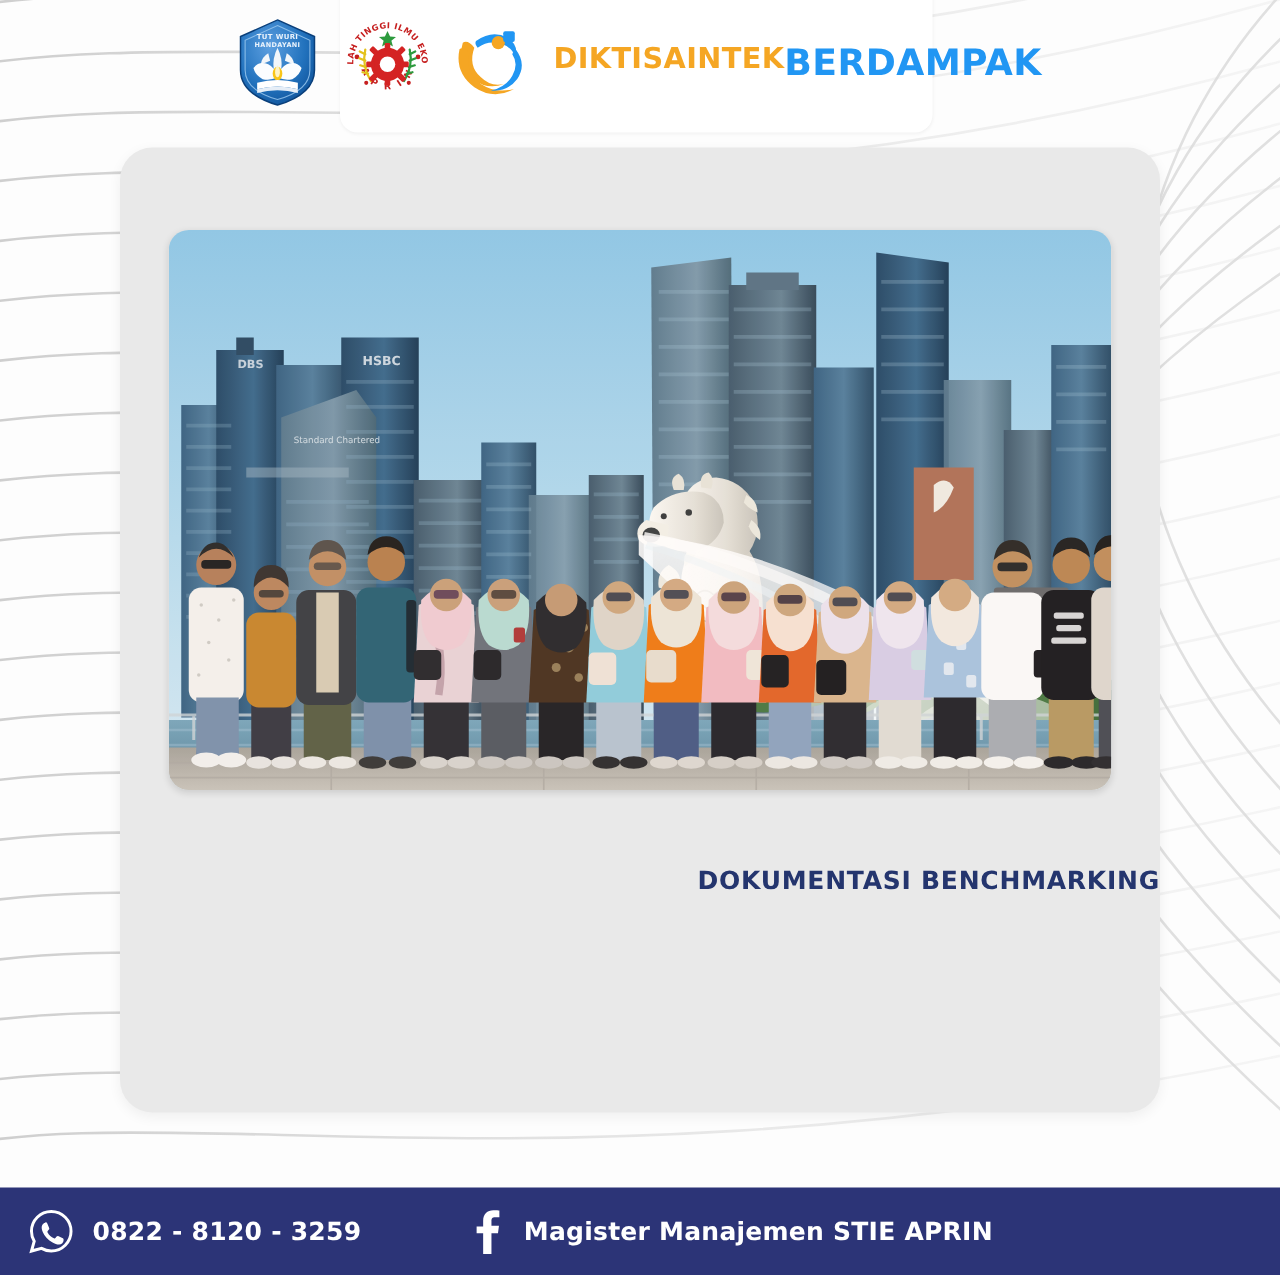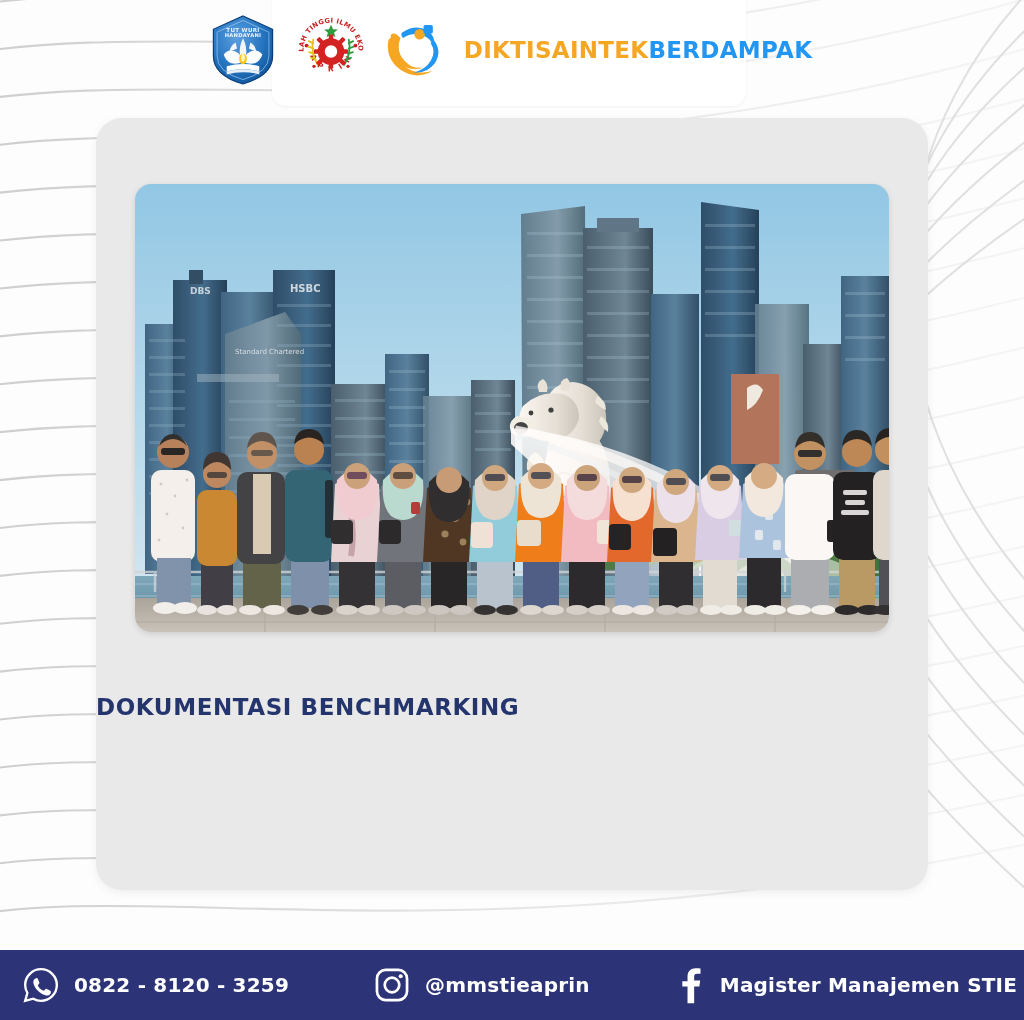--- a/index.html
+++ b/index.html
@@ -29,21 +29,21 @@
   .logo-slot { display:flex; align-items:center; justify-content:center; }
   .logo-tutwuri { width:74px; height:74px; }
   .logo-aprin  { width:74px; height:74px; }
   .logo-dsb    { width:66px; height:66px; }
   .dsb-text { display:flex; flex-direction:row; line-height:0.98; margin-left:2px; }
   .dsb-line1 {
     font-size:23px; font-weight:bold; color:#f5a623; letter-spacing:0.3px;
     font-family:"DejaVu Sans", sans-serif;
   }
   .dsb-line2 {
-    font-size:23px; font-weight:bold; color:#2196f3; letter-spacing:0.3px;
+    font-size:29px; font-weight:bold; color:#2196f3; letter-spacing:0.3px;
     font-family:"DejaVu Sans", sans-serif;
   }
 
   
   .card {
     position:absolute; left:96px; top:118px; width:832px; height:772px;
     background:#e9e9e9; border-radius:26px; z-index:3;
     box-shadow:0 3px 10px rgba(0,0,0,0.06);
   }
 
@@ -51,23 +51,23 @@
   .photo-frame {
     position:absolute; left:135px; top:184px; width:754px; height:448px;
     border-radius:16px; overflow:hidden; z-index:4;
     box-shadow:0 2px 6px rgba(0,0,0,0.12);
   }
   .photo-frame svg { display:block; width:100%; height:100%; }
 
   
   .caption {
     position:absolute; left:96px; top:690px; width:832px; z-index:4;
-    text-align:left; color:#24356e;
+    text-align:right; color:#24356e;
     font-family:"DejaVu Sans", sans-serif;
-    font-weight:bold; font-size:23px; line-height:1.48;
+    font-weight:bold; font-size:20px; line-height:1.48;
     letter-spacing:0.6px;
   }
   .caption div { white-space:nowrap; }
 
   
   .footer {
     position:absolute; left:0; bottom:0; width:1024px; height:70px;
     background:#2c3477; z-index:6;
     display:flex; align-items:center; color:#ffffff;
   }
@@ -720,28 +720,20 @@
         <path d="M18 15 c1.2 0 1.6 .3 2.1 1.4 l1.7 4 c.4 1 .2 1.5 -.4 2.2
                  l-1 1.1 c-.4 .5 -.4 1 -.1 1.5 1.6 2.8 3.6 4.6 6.4 5.9
                  .6 .3 1.1 .2 1.5 -.3 l1.2 -1.4 c.6 -.7 1.2 -.8 2 -.4
                  l3.8 1.8 c1 .5 1.3 .9 1.3 2 0 2.6 -2 4.5 -4.6 4.6
                  -1.7 .1 -4.2 -.7 -7 -2.3 -4.3 -2.5 -7.8 -6.3 -9.5 -10.4
                  -1 -2.4 -1.3 -4.4 -.9 -6 .5 -2 2.3 -3.3 3.5 -3.3 Z" fill="#ffffff"></path>
       </svg>
       <span class="footer-label">0822 - 8120 - 3259</span>
     </div>
 
-    <div class="footer-item f-ig">
-      <svg class="f-icon" width="38" height="38" viewBox="0 0 48 48" aria-hidden="true">
-        <rect x="5" y="5" width="38" height="38" rx="11" fill="none" stroke="#ffffff" stroke-width="3.4"></rect>
-        <circle cx="24" cy="24" r="9.2" fill="none" stroke="#ffffff" stroke-width="3.4"></circle>
-        <circle cx="35" cy="13" r="2.6" fill="#ffffff"></circle>
-      </svg>
-      <span class="footer-label">@mmstieaprin</span>
-    </div>
 
     <div class="footer-item f-fb">
       <svg class="f-icon" width="30" height="38" viewBox="0 0 30 48" aria-hidden="true">
         <path d="M19 47 V26 h6.6 l1 -7.6 H19 v-4.8 c0 -2.2 .6 -3.7 3.8 -3.7 H27 V3.1
                  C26.3 3 23.8 2.8 20.9 2.8 c-6.1 0 -10.3 3.7 -10.3 10.6 v5.9 H4 V26
                  h6.6 v21 Z" fill="#ffffff"></path>
       </svg>
       <span class="footer-label">Magister Manajemen STIE APRIN</span>
     </div>
 

